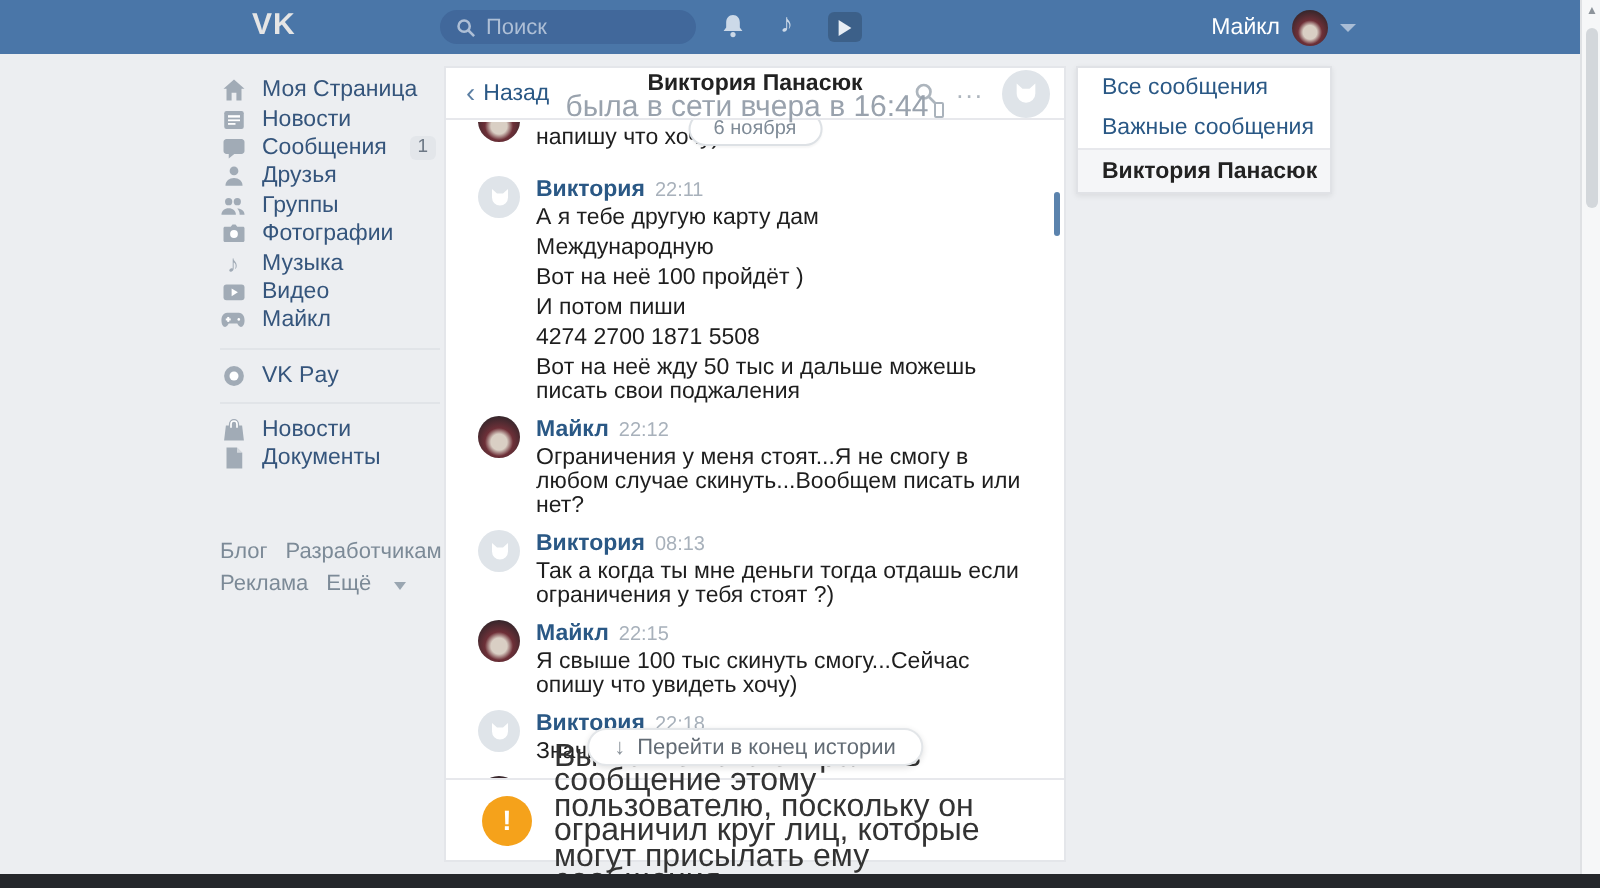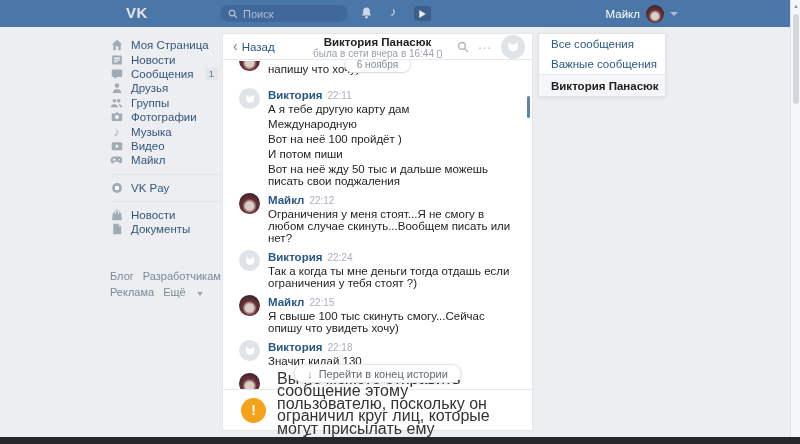--- a/index.html
+++ b/index.html
@@ -40,21 +40,21 @@
   .sb-footer a { color:#7c8a97; text-decoration:none; margin-right:9px; cursor:pointer; }
   .sb-caret { display:inline-block; width:0; height:0; border-left:3px solid transparent; border-right:3px solid transparent; border-top:4px solid #9aa6b1; margin-left:2px; }
 
   
   .chat { position:absolute; left:222px; top:33px; width:311px; height:398px; background:#fff; border:1px solid #e4e6ea; }
   .chat-header { position:absolute; left:0; top:0; right:0; height:26px; border-bottom:1px solid #e7e8ec; display:flex; align-items:center; padding:0 7px 0 10px; background:#fff; z-index:6; }
   .back-btn { display:flex; align-items:center; color:#2a5885; font-size:11.5px; cursor:pointer; }
   .back-chev { font-size:14px; margin-right:4px; line-height:11px; color:#5c7fa3; }
   .chat-title-wrap { position:absolute; left:0; right:0; top:2px; text-align:center; pointer-events:none; }
   .chat-title { font-size:11.5px; font-weight:bold; color:#222; line-height:12px; }
-  .chat-status { font-size:10px; color:#99a2ad; line-height:11px; }
+  .chat-status { font-size:15px; color:#99a2ad; line-height:11px; }
   .mobile-ico { display:inline-block; width:5px; height:8px; border:1px solid #aab3bc; border-radius:1px; margin-left:3px; vertical-align:-1px; }
   .hdr-right { margin-left:auto; display:flex; align-items:center; gap:9px; }
   .hdr-ico { color:#adb5bd; cursor:pointer; display:flex; align-items:center; }
   .hdr-dots { font-size:13px; letter-spacing:1px; color:#adb5bd; line-height:10px; padding-bottom:4px; }
   .hdr-ava { width:24px; height:24px; border-radius:50%; background:#dfe4e9; display:flex; align-items:center; justify-content:center; cursor:pointer; }
 
   .chat-body { position:absolute; left:0; top:27px; right:0; bottom:41px; overflow:hidden; padding:2px 14px 0 16px; }
   .date-pill { position:absolute; left:50%; transform:translateX(-50%); top:22px; background:#fff; border:1px solid #dde1e5; border-radius:11px; padding:2px 12px; font-size:10px; color:#7f8b97; z-index:5; box-shadow:0 1px 1px rgba(0,0,0,.04); }
   .clip-row { display:flex; margin-bottom:13px; }
   .clip-ava { width:21px; height:21px; border-radius:50%; margin-top:-13px; flex-shrink:0; background:radial-gradient(circle at 50% 62%, #d9cfc4 0 24%, #6e3038 42%, #35262b 78%); }
@@ -287,40 +287,41 @@
             <svg width="12" height="12" viewBox="0 0 24 24">
               <path fill="#fff" d="M4 3l5 4.5h6L20 3v8.5a8 8 0 0 1-16 0z"></path>
             </svg>
           </div>
         <div class="msg-content">
           <div class="msg-head"><span class="msg-sender">Виктория</span><span class="msg-time">22:11</span></div>
           <p>А я тебе другую карту дам</p>
           <p>Международную</p>
           <p>Вот на неё 100 пройдёт )</p>
           <p>И потом пиши</p>
+          <p>4274 2700 1871 5508</p>
           <p>Вот на неё жду 50 тыс и дальше можешь писать свои поджаления</p>
         </div>
       </div>
 
       <div class="msg">
         <div class="ava photo"></div>
         <div class="msg-content">
           <div class="msg-head"><span class="msg-sender">Майкл</span><span class="msg-time">22:12</span></div>
           <p>Ограничения у меня стоят...Я не смогу в любом случае скинуть...Вообщем писать или нет?</p>
         </div>
       </div>
 
       <div class="msg">
         <div class="ava dog">
             <svg width="12" height="12" viewBox="0 0 24 24">
               <path fill="#fff" d="M4 3l5 4.5h6L20 3v8.5a8 8 0 0 1-16 0z"></path>
             </svg>
           </div>
         <div class="msg-content">
-          <div class="msg-head"><span class="msg-sender">Виктория</span><span class="msg-time">22:24</span></div>
+          <div class="msg-head"><span class="msg-sender">Виктория</span><span class="msg-time">08:13</span></div>
           <p>Так а когда ты мне деньги тогда отдашь если ограничения у тебя стоят ?)</p>
         </div>
       </div>
 
       <div class="msg">
         <div class="ava photo"></div>
         <div class="msg-content">
           <div class="msg-head"><span class="msg-sender">Майкл</span><span class="msg-time">22:15</span></div>
           <p>Я свыше 100 тыс скинуть смогу...Сейчас опишу что увидеть хочу)</p>
         </div>

